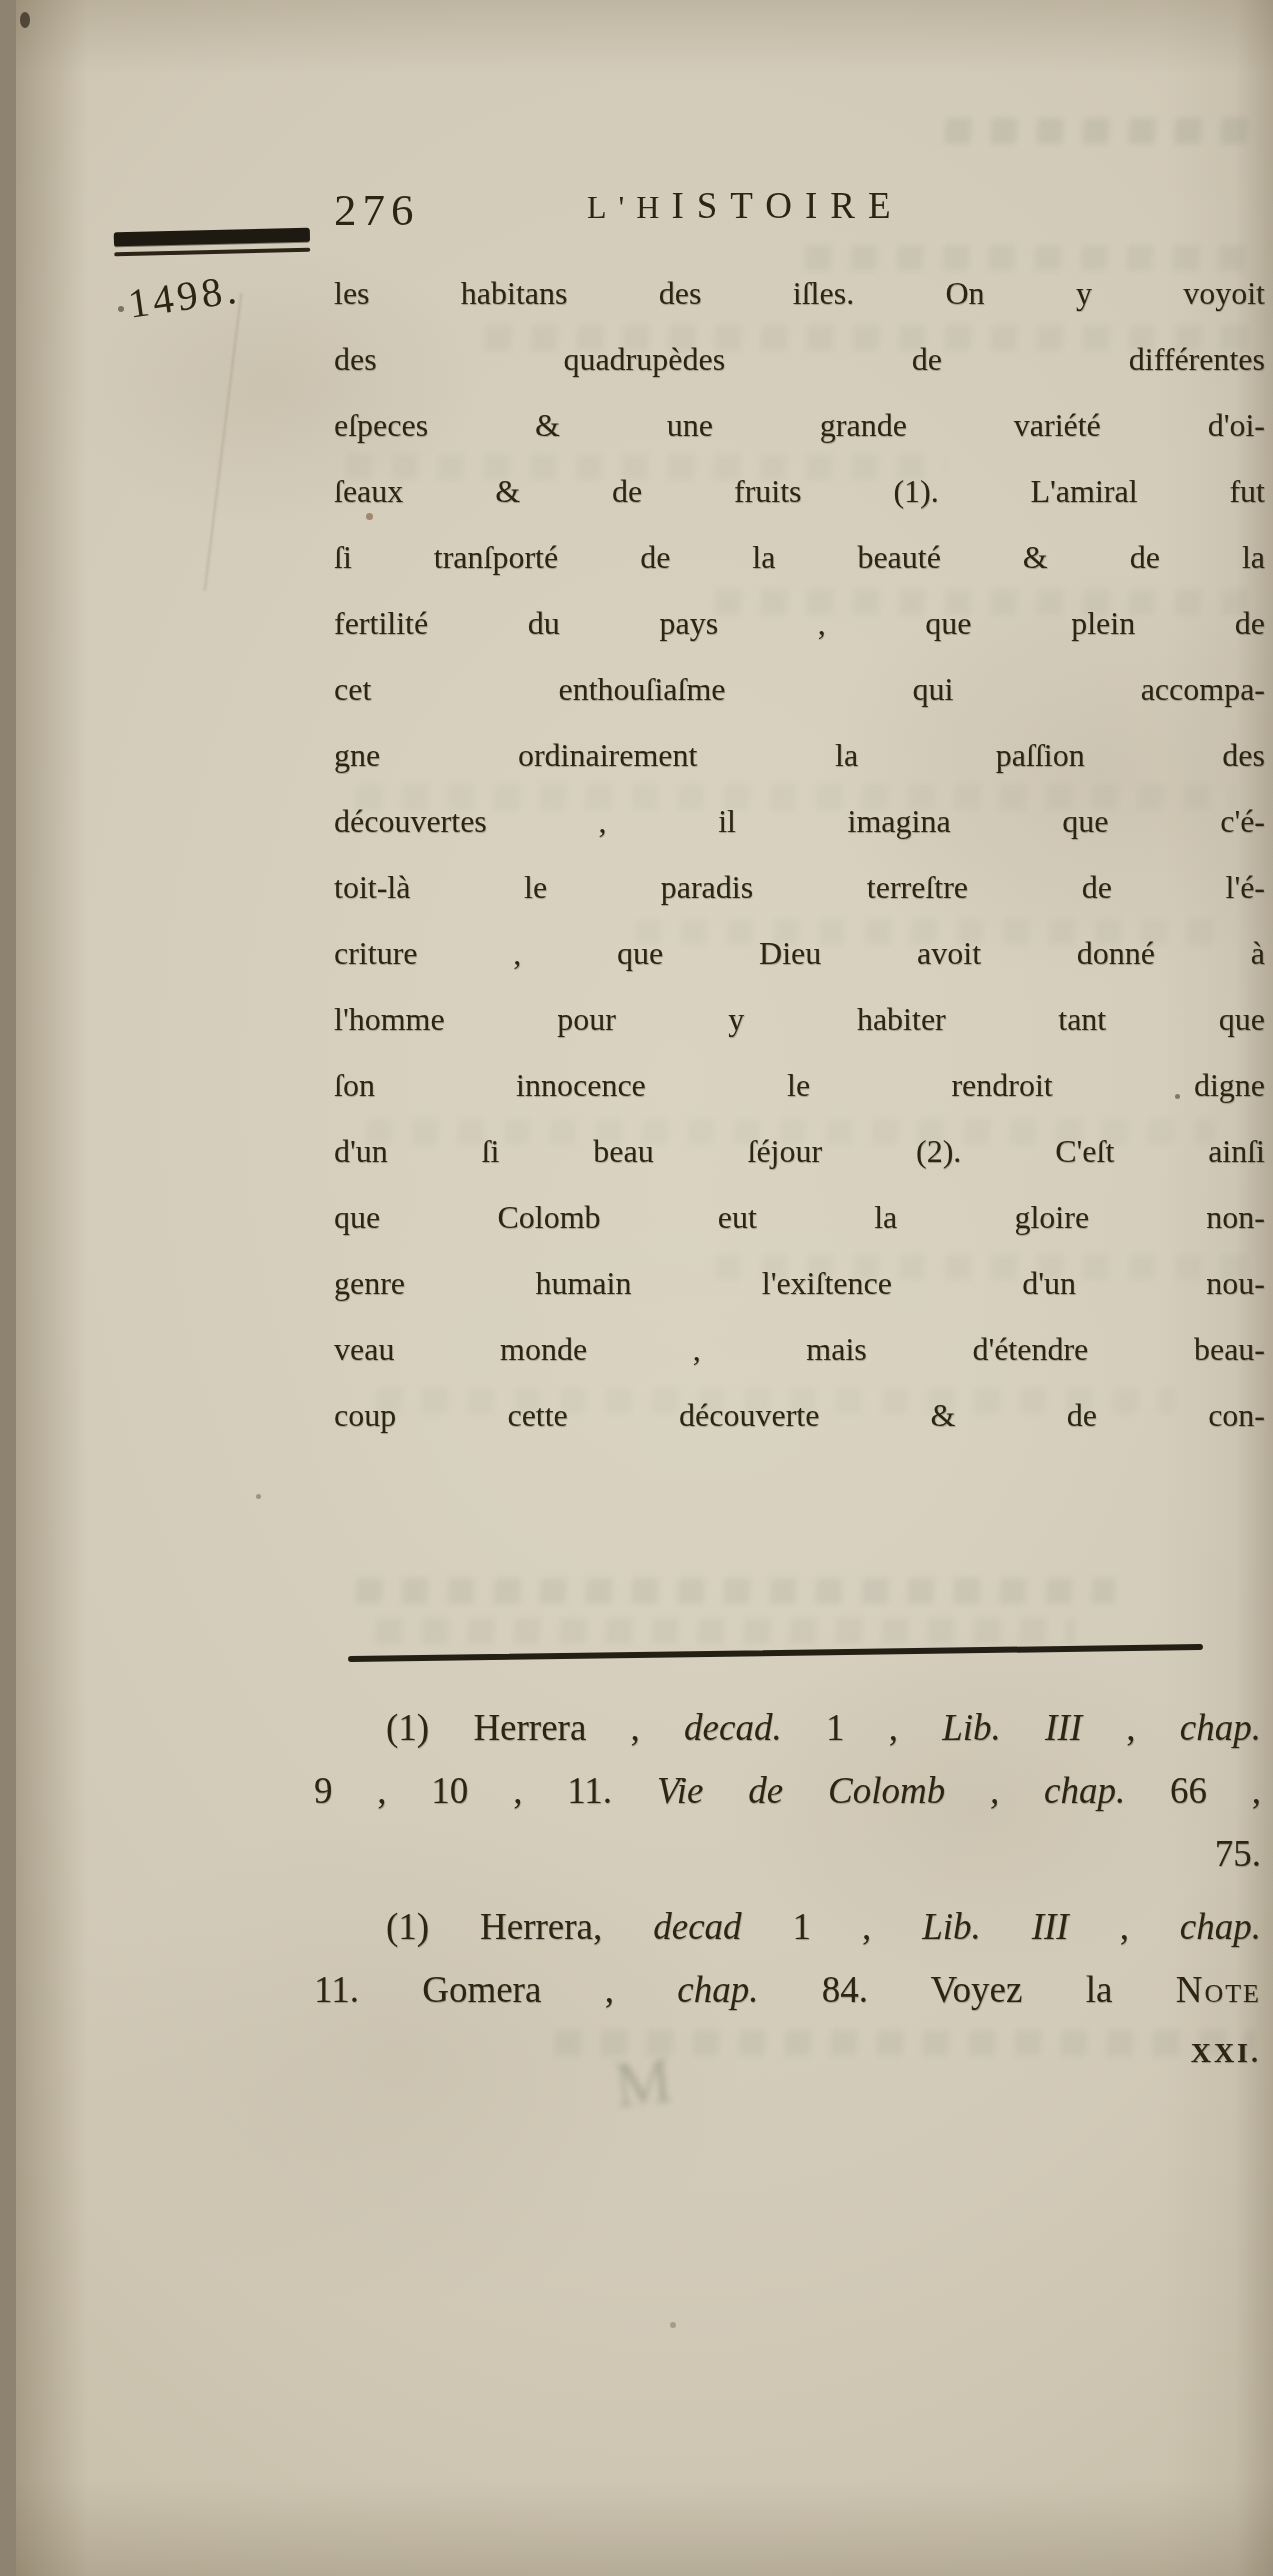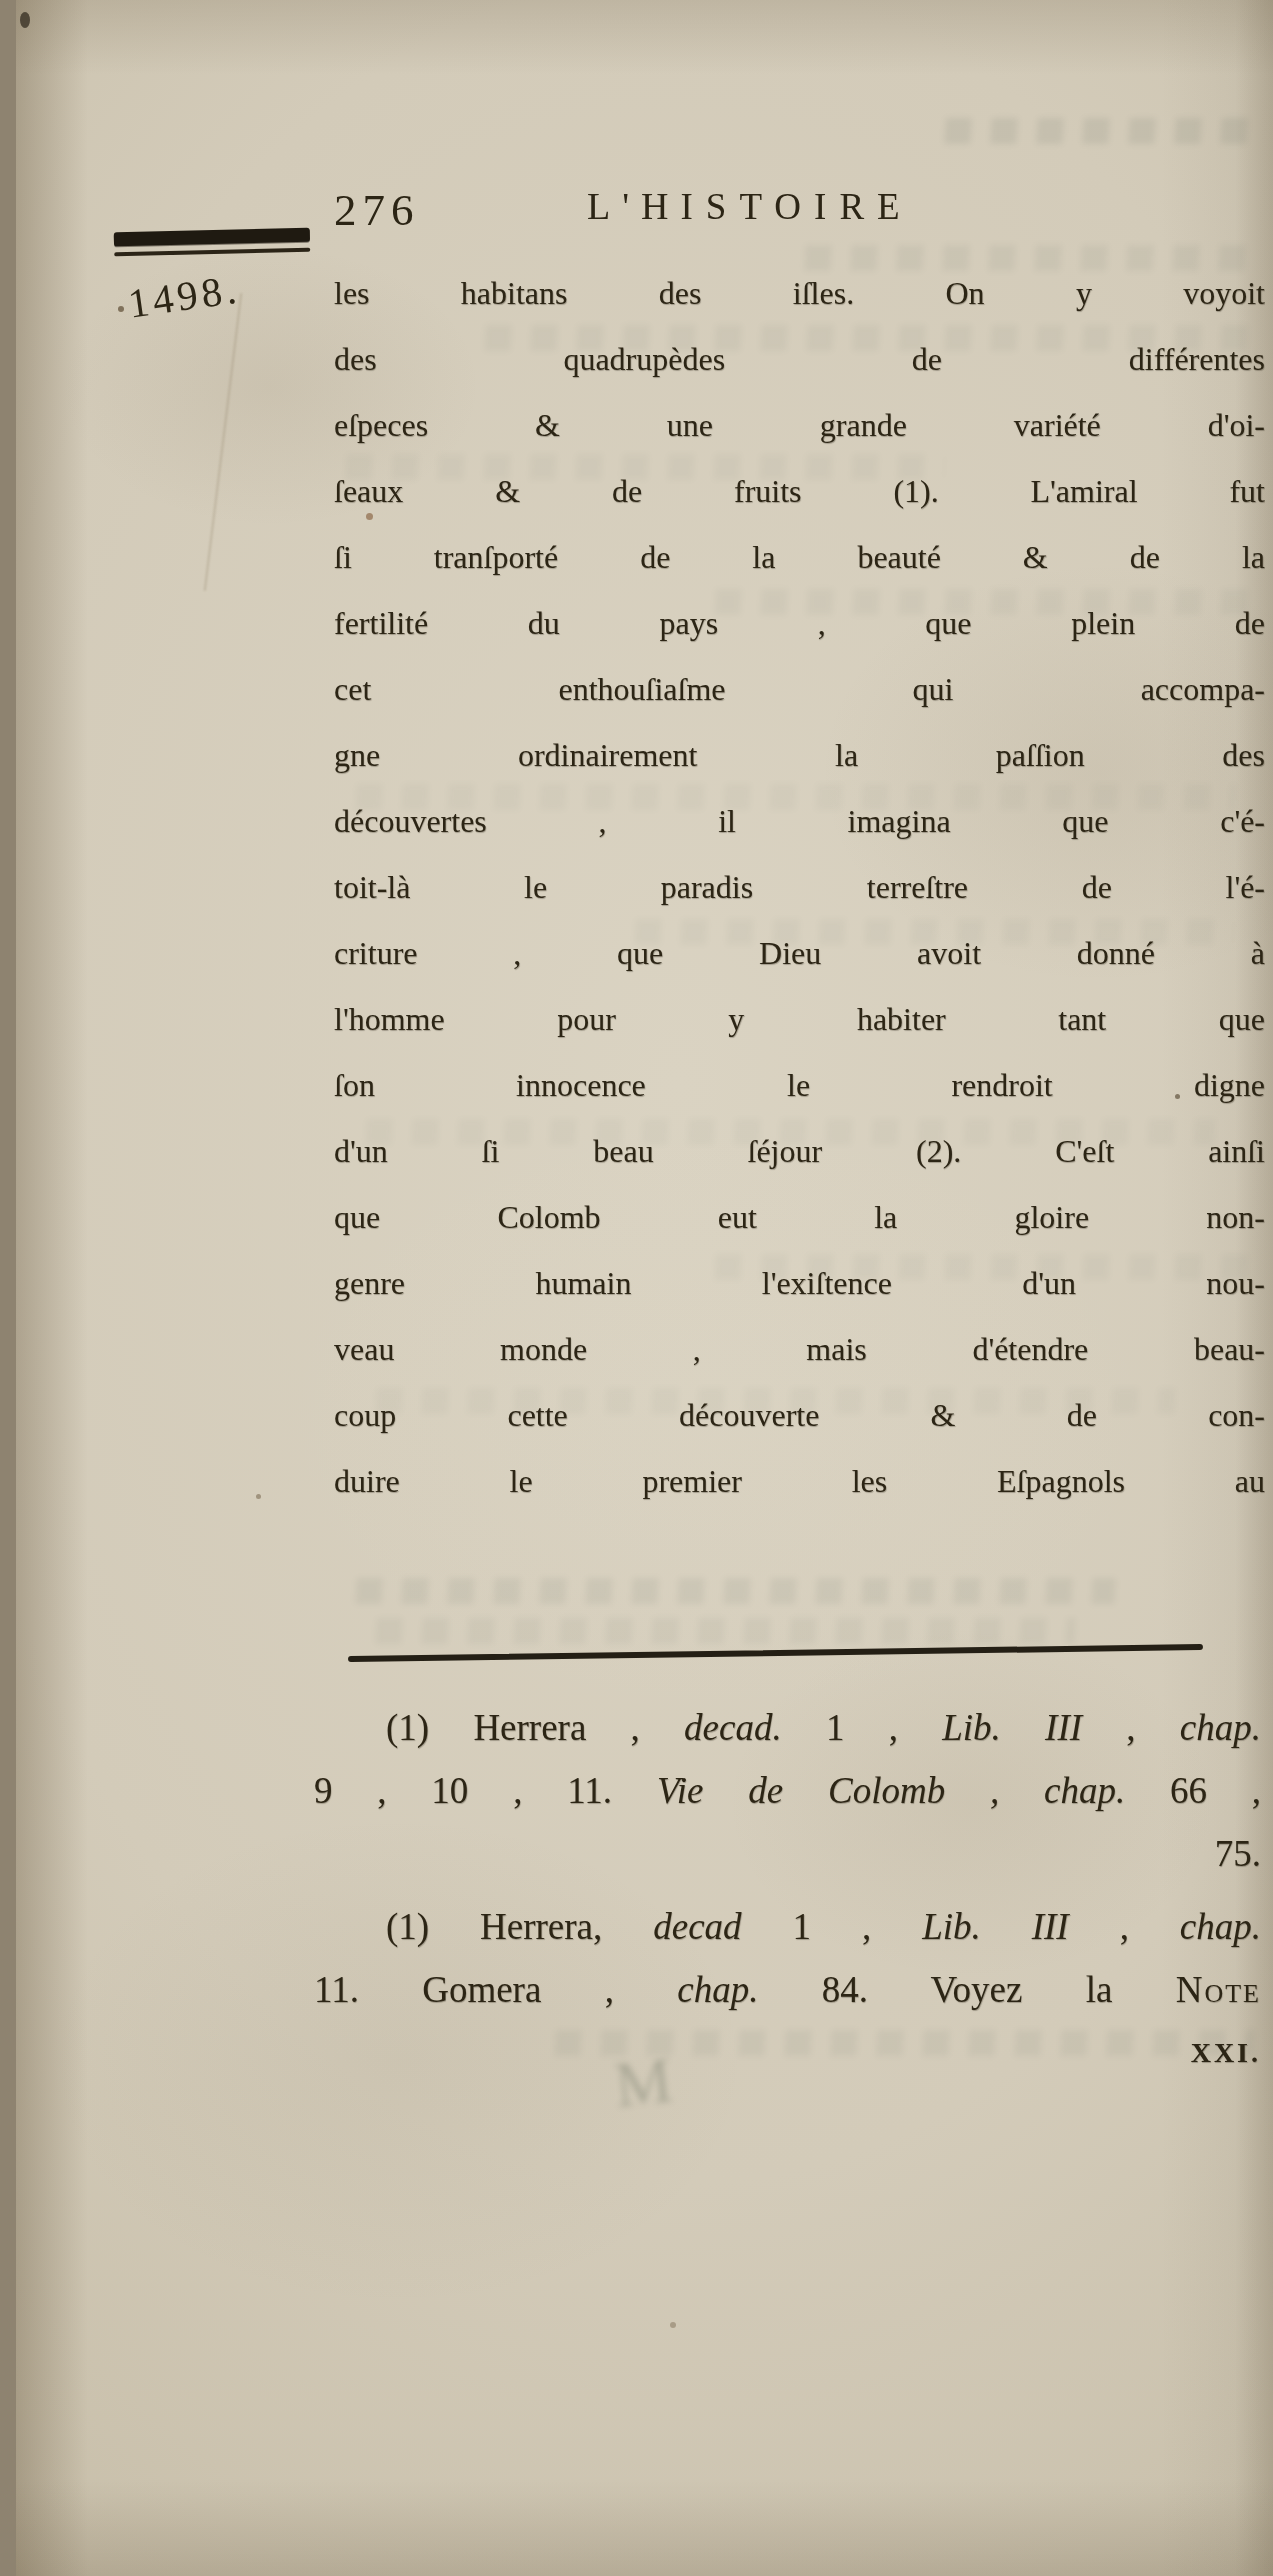--- a/index.html
+++ b/index.html
@@ -24,21 +24,21 @@
   .edge-top   { position: absolute; left: 0; right: 0; top: 0; height: 75px;
     background: linear-gradient(180deg, rgba(110,95,70,.20), rgba(110,95,70,0)); }
   .edge-bottom{ position: absolute; left: 0; right: 0; bottom: 0; height: 95px;
     background: linear-gradient(0deg, rgba(100,85,60,.22), rgba(100,85,60,0)); }
   .curve-band { position: absolute; right: 0; top: 0; bottom: 0; width: 130px;
     background: linear-gradient(270deg, rgba(90,80,60,.10), rgba(90,80,60,0)); }
 
   
   .pagenum { position: absolute; left: 318px; top: 184px; font-size: 45px; letter-spacing: 6px; }
   .running-title { position: absolute; left: 571px; top: 184px; white-space: nowrap; }
-  .running-title .t1 { font-size: 38px; letter-spacing: 12px; }
+  .running-title .t1 { font-size: 32px; letter-spacing: 12px; }
   .running-title .t2 { font-size: 37px; letter-spacing: 13px; }
 
   
   .ornament { position: absolute; left: 98px; top: 230px; width: 196px; transform: rotate(-1.4deg); }
   .rule-thick { height: 14px; background: #1f1a11; border-radius: 3px;
     box-shadow: 0 1px 0 rgba(31,26,17,.5); }
   .rule-thin { margin-top: 6px; height: 4px; background: #2b2417; border-radius: 2px; }
   .year { position: absolute; left: 112px; top: 272px; font-size: 41px; letter-spacing: 4px;
     transform: rotate(-8deg); }
 
@@ -130,21 +130,20 @@
     <div class="jline">découvertes , il imagina que c'é-</div>
     <div class="jline">toit-là le paradis terreſtre de l'é-</div>
     <div class="jline">criture , que Dieu avoit donné à</div>
     <div class="jline">l'homme pour y habiter tant que</div>
     <div class="jline">ſon innocence le rendroit digne</div>
     <div class="jline">d'un ſi beau ſéjour (2). C'eſt ainſi</div>
     <div class="jline">que Colomb eut la gloire non-</div>
     <div class="jline">genre humain l'exiſtence d'un nou-</div>
     <div class="jline">veau monde , mais d'étendre beau-</div>
     <div class="jline">coup cette découverte &amp; de con-</div>
-    <div class="jline">duire le premier les Eſpagnols au</div>
   </main>
 
   <div class="fn-rule"></div>
 
   <section class="footnotes">
     <div class="fn">
       <div class="jline indent"><span>(1) Herrera , </span><span class="it">decad.</span><span> 1 , </span><span class="it">Lib. III</span><span> , </span><span class="it">chap.</span></div>
       <div class="jline"><span>9 , 10 , 11. </span><span class="it">Vie de Colomb , chap.</span><span> 66 ,</span></div>
       <div class="fn-last">75.</div>
     </div>

